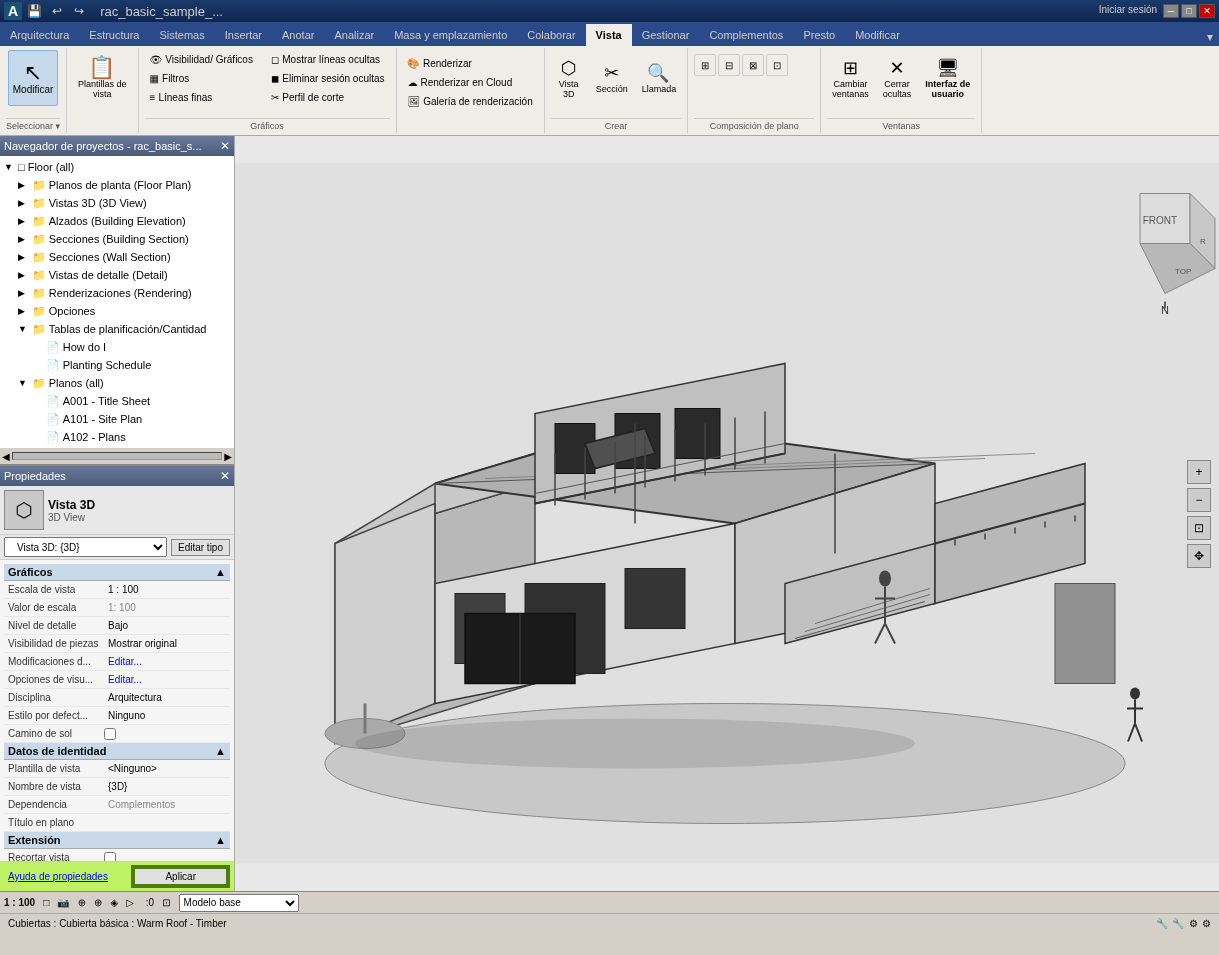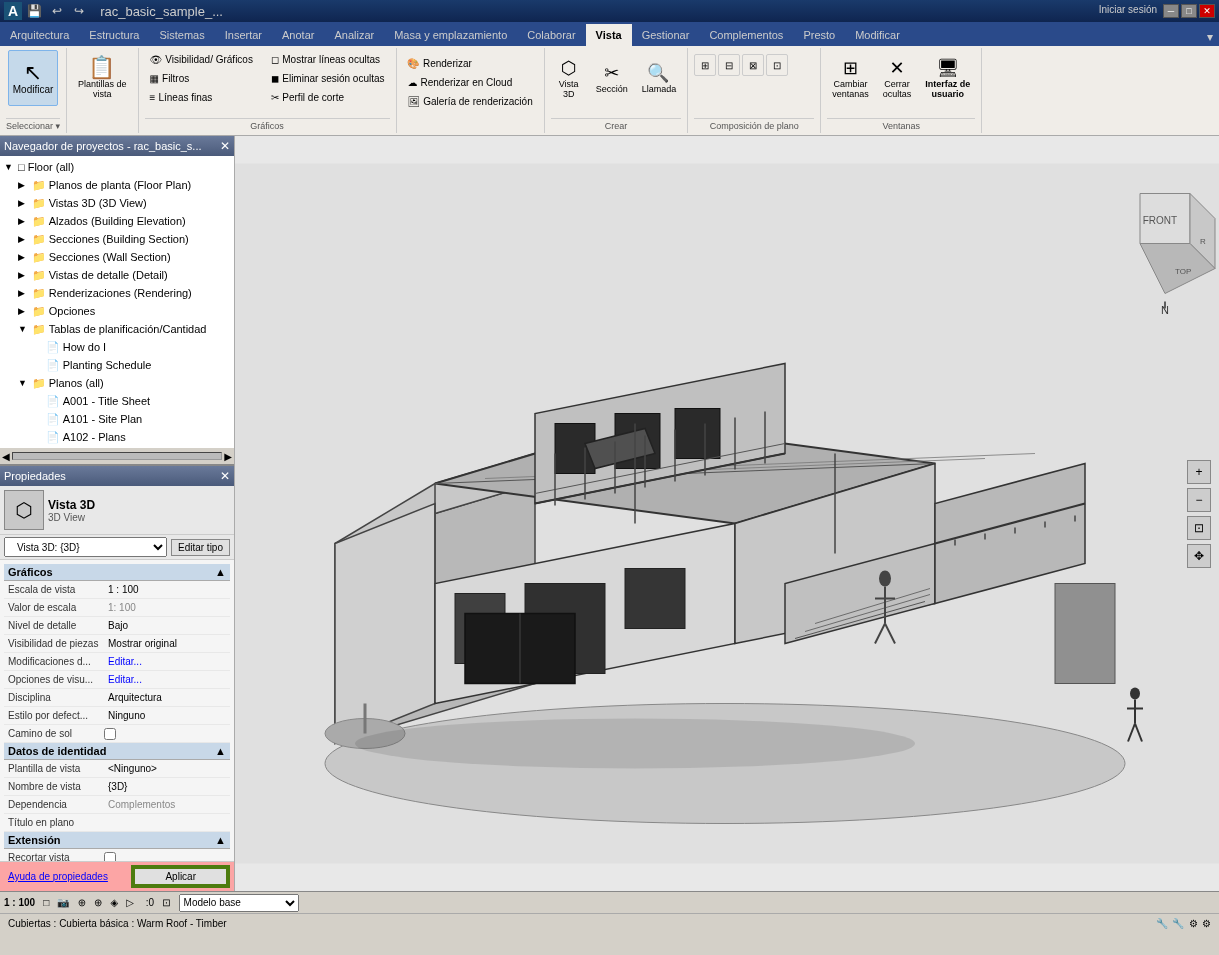--- a/index.html
+++ b/index.html
@@ -601,21 +601,21 @@
           <span>Extensión</span>
           <span>▲</span>
         </div>
         <div class="prop-row">
           <span class="prop-label">Recortar vista</span>
           <input type="checkbox" class="prop-checkbox" style="">
         </div>
 
       </div>
 
-      <div style="display:flex; justify-content:space-between; align-items:center; padding:3px 4px; border-top:1px solid #ccc; background:#fca5a5;">
+      <div style="display:flex; justify-content:space-between; align-items:center; padding:3px 4px; border-top:1px solid #ccc; background:#bef264;">
         <a class="prop-help-link">Ayuda de propiedades</a>
         <button class="prop-apply-btn">Aplicar</button>
       </div>
     </div>
   </div>
 
   <div class="viewport">
     
     <svg width="100%" height="100%" viewBox="0 0 984 700" style="background: #e8e8e8;">
 

